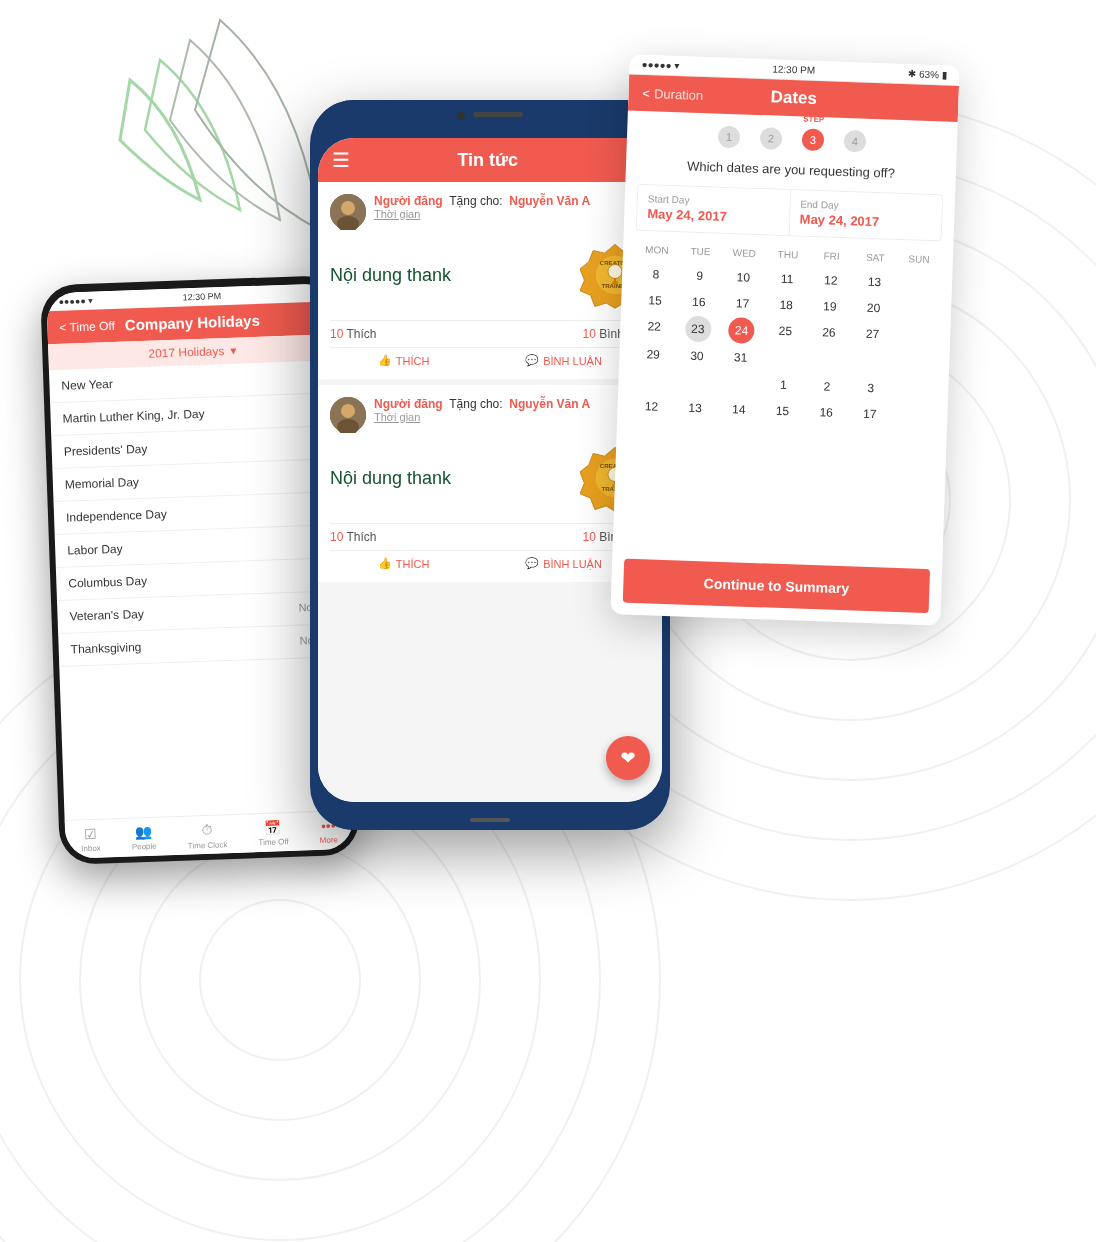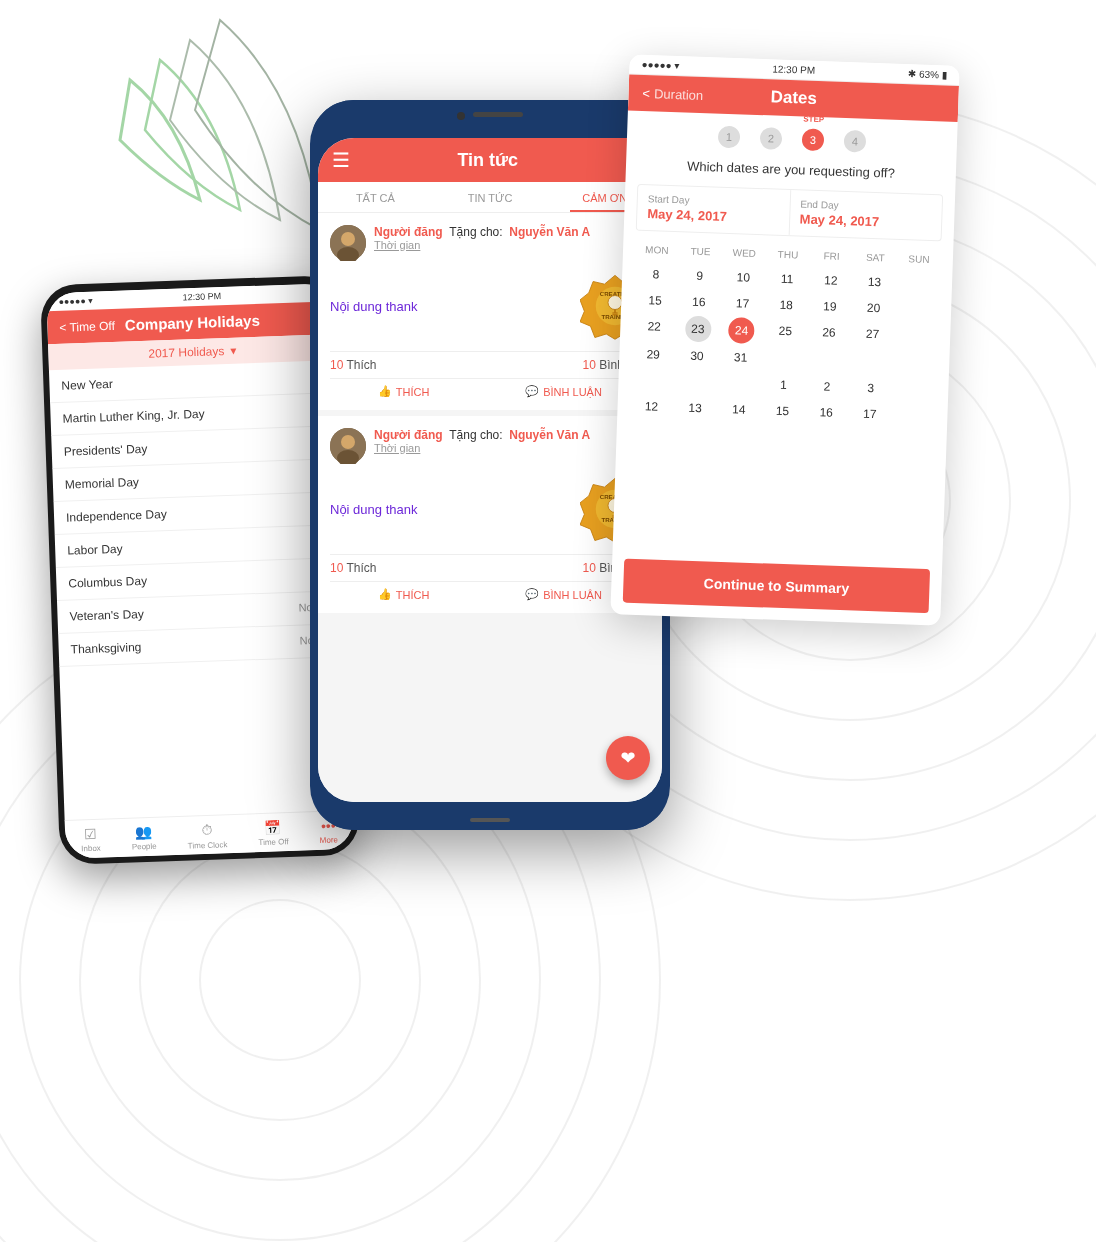--- a/index.html
+++ b/index.html
@@ -159,22 +159,22 @@
     }
 
     .feed-body {
       display: flex;
       align-items: center;
       justify-content: space-between;
       margin-bottom: 10px;
     }
 
     .feed-text {
-      font-size: 13px;
-      color: #6d28d9;
+      font-size: 18px;
+      color: #14532d;
     }
 
     .feed-stats {
       display: flex;
       justify-content: space-between;
       padding: 6px 0;
       border-top: 1px solid #eee;
       border-bottom: 1px solid #eee;
       margin-bottom: 6px;
       align-items: center;
@@ -687,31 +687,20 @@
 
       <div class="app-header">
         <span class="app-header-left">☰</span>
         <span class="app-header-title">Tin tức</span>
         <div class="app-header-right">
           <span class="bell-icon">🔔</span>
           <span class="notification-badge">2</span>
         </div>
       </div>
 
-      <div class="app-tabs">
-        <div class="app-tab">
-          <span>TẤT CẢ</span>
-        </div>
-        <div class="app-tab">
-          <span>TIN TỨC</span>
-        </div>
-        <div class="app-tab active">
-          <span>CẢM ƠN</span>
-        </div>
-      </div>
 
       <div class="feed-content">
 
         <div class="feed-card">
           <div class="feed-card-header">
             <div class="avatar-person">
               <svg width="36" height="36" viewBox="0 0 36 36">
                 <circle cx="18" cy="18" r="18" fill="#8B7355"></circle>
                 <circle cx="18" cy="14" r="7" fill="#d4a76a"></circle>
                 <ellipse cx="18" cy="30" rx="11" ry="8" fill="#6B5335"></ellipse>

